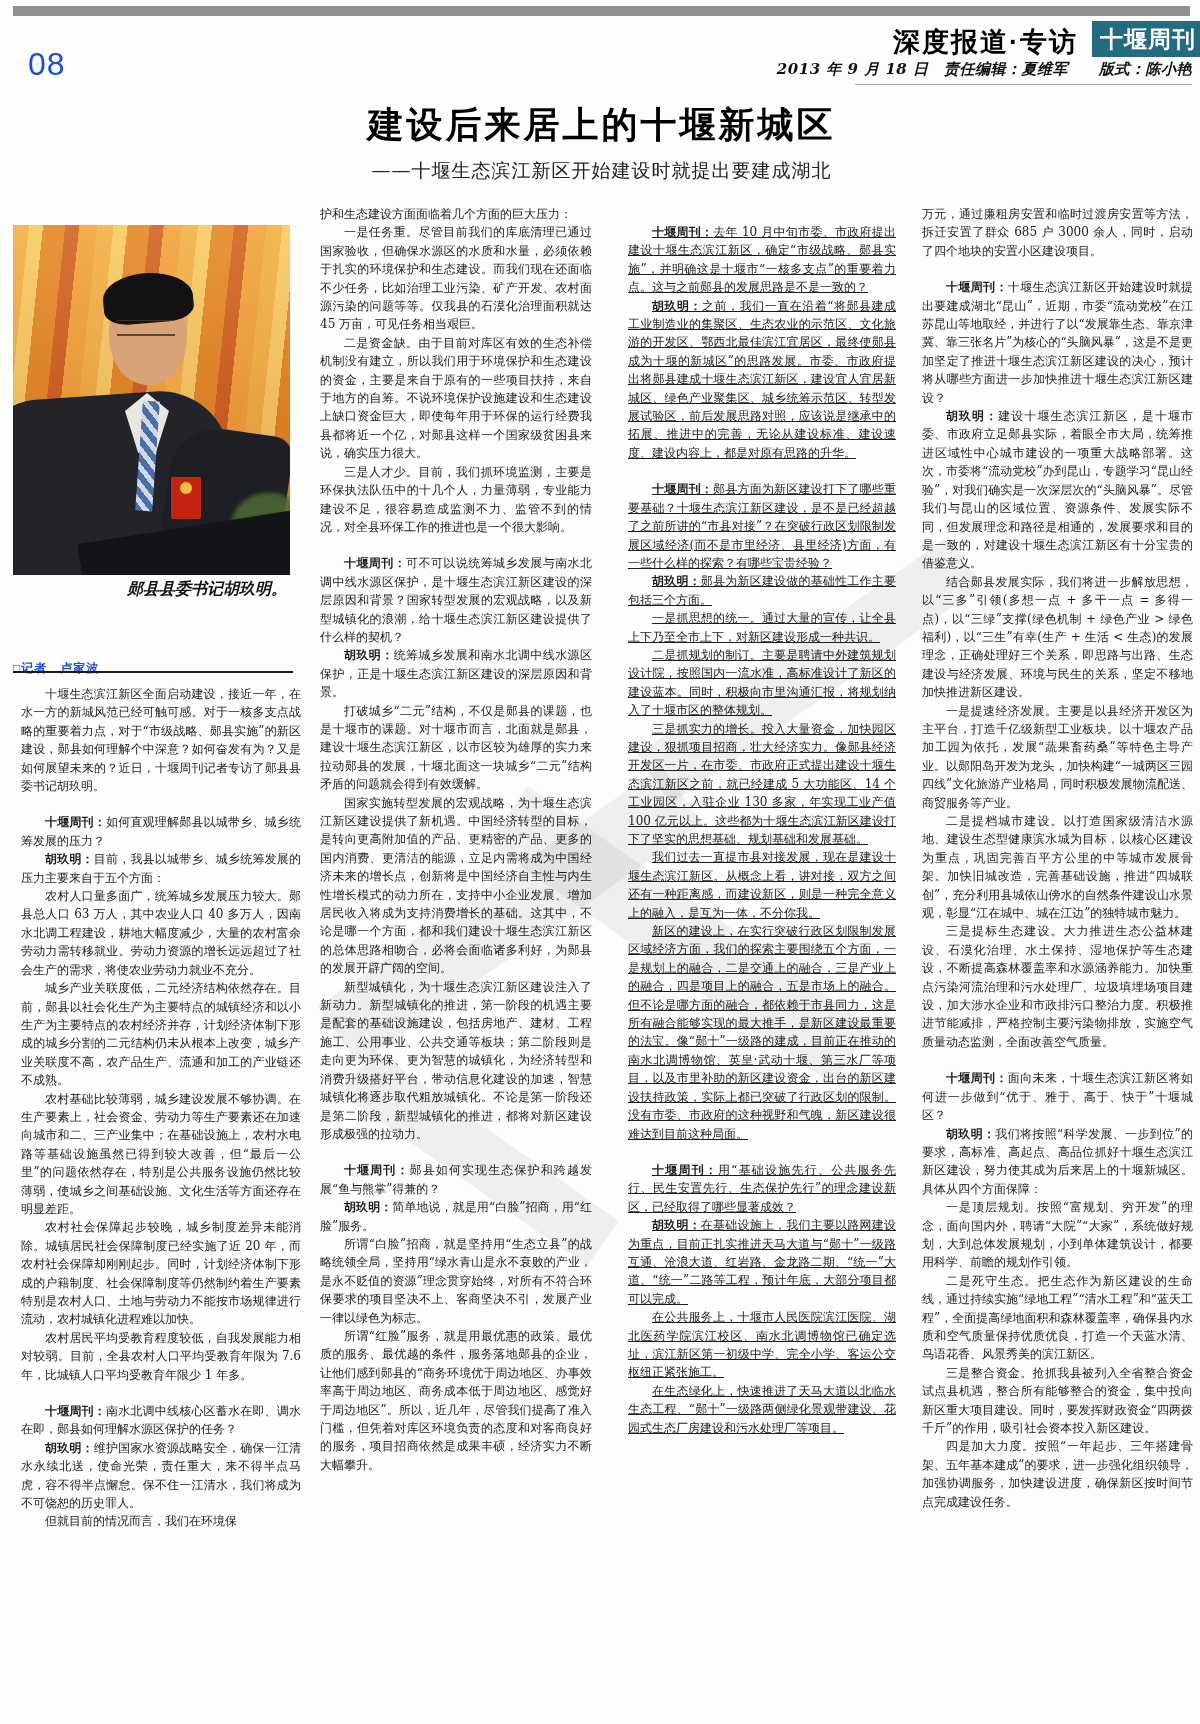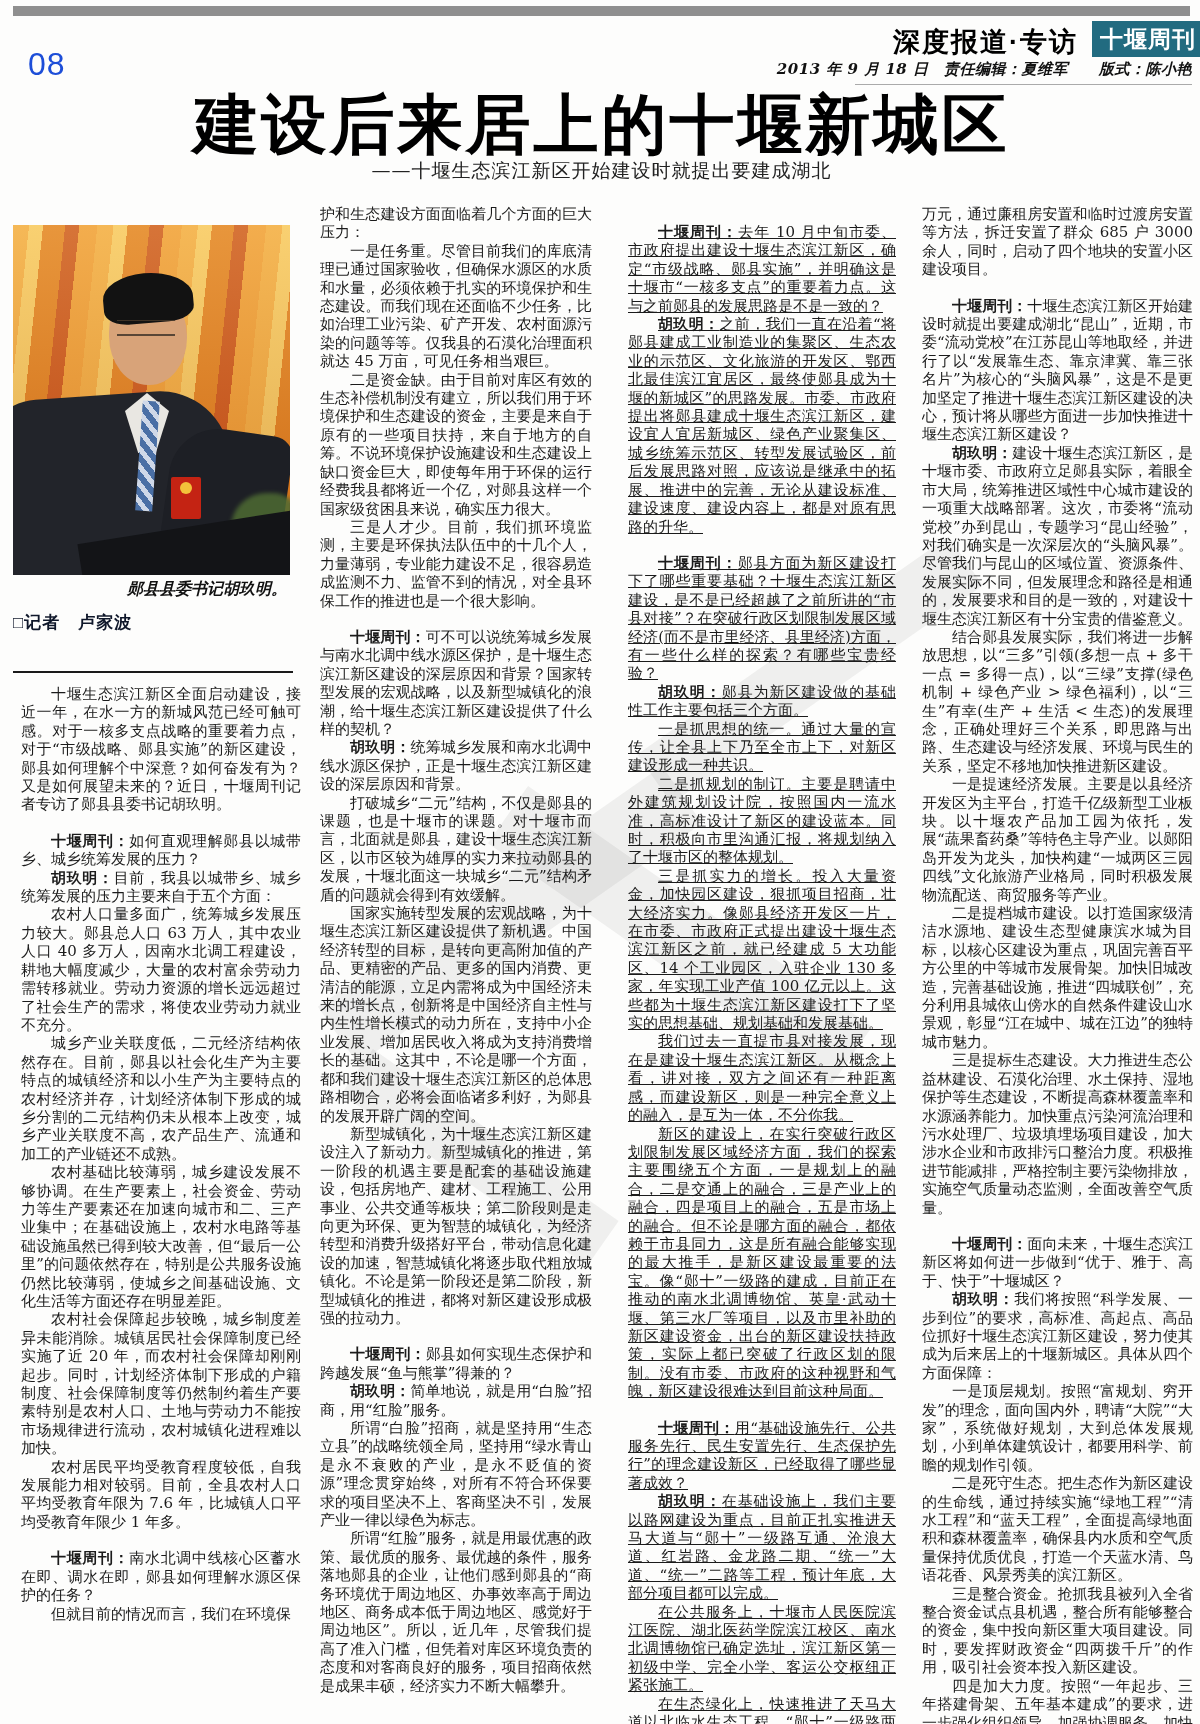--- a/index.html
+++ b/index.html
@@ -13,21 +13,21 @@
             font-weight:700;font-size:27px;color:#000;letter-spacing:2px;line-height:32px;}
   .masthead-box{position:absolute;left:1092px;top:21px;width:112px;height:36px;
             display:flex;align-items:center;justify-content:center;}
   .masthead-box span{font-family:"Liberation Sans",sans-serif;font-weight:700;font-size:23px;
             color:#fff;letter-spacing:1px;}
   .dateline{position:absolute;right:8px;top:60px;font-style:italic;font-weight:700;
             font-size:15px;color:#111;letter-spacing:.5px;}
   .header-rule{position:absolute;left:855px;top:84px;width:337px;height:1px;background:#aaa;}
   
   .headline{position:absolute;left:13px;top:96px;width:1177px;text-align:center;
-            font-weight:700;font-size:65px;line-height:56px;color:#000;letter-spacing:3px;}
+            font-weight:700;font-size:36px;line-height:56px;color:#000;letter-spacing:3px;}
   .subhead{position:absolute;left:13px;top:158px;width:1177px;text-align:center;
             font-size:19px;color:#222;letter-spacing:1px;}
   
   .photo{position:absolute;left:13px;top:225px;width:277px;height:350px;overflow:hidden;
          background:repeating-linear-gradient(96deg,#f2a93b 0 16px,#f7c95e 16px 30px,#e07b17 30px 52px,#c94e12 52px 66px,#ef9a2e 66px 84px);}
   .photo .wash{position:absolute;inset:0;background:linear-gradient(180deg,rgba(255,230,170,.25),rgba(120,30,0,.18));}
   .photo .suit{position:absolute;left:-30px;top:170px;width:250px;height:220px;background:#22242a;
          border-radius:60px 70px 0 0;transform:rotate(-4deg);}
   .photo .shoulder{position:absolute;left:150px;top:205px;width:120px;height:180px;background:#1d1f25;
          border-radius:50px 20px 0 0;transform:rotate(8deg);}
@@ -44,25 +44,25 @@
   .photo .badge{position:absolute;left:158px;top:252px;width:30px;height:42px;background:#c42313;
          border-radius:2px;}
   .photo .badge::after{content:"";position:absolute;left:9px;top:5px;width:12px;height:12px;
          background:#f3c13a;border-radius:50%;}
   .photo .plant{position:absolute;left:218px;top:268px;width:70px;height:70px;background:#4e6b33;
          border-radius:50% 40% 55% 45%;filter:blur(2px);opacity:.85;}
   .photo .podium{position:absolute;left:70px;top:300px;width:240px;height:90px;background:#131417;
          transform:rotate(-9deg);}
   .caption{position:absolute;left:13px;top:579px;width:274px;text-align:right;
          font-weight:700;font-style:italic;font-size:16px;color:#111;}
-  .byline{position:absolute;left:13px;top:611px;font-family:"Liberation Sans",sans-serif;
-         font-weight:700;font-size:17px;color:#0f172a;letter-spacing:1px;}
+  .byline{position:absolute;left:13px;top:660px;font-family:"Liberation Sans",sans-serif;
+         font-weight:700;font-size:12px;color:#1d4ed8;letter-spacing:1px;}
   .byline-rule{position:absolute;left:13px;top:671px;width:280px;height:2px;background:#1a1a1a;}
   
-  .col{position:absolute;overflow:hidden;font-size:15px;line-height:18.4px;}
+  .col{position:absolute;overflow:hidden;font-size:12px;line-height:18.4px;}
   .col-1{left:13px; top:685px;width:280px;height:1039px;margin-left:8px;}
   .col-2{left:320px;top:205px;width:272px;height:1519px;}
   .col-3{left:628px;top:205px;width:268px;height:1519px;text-decoration:underline;}
   .col-4{left:922px;top:205px;width:271px;height:1519px;}
   .para{margin:0;text-indent:2em;text-align:justify;}
   .para.cont{text-indent:0;}
   .para.style-q{margin-top:18px;}
   .para b{font-family:"Liberation Sans",sans-serif;font-weight:700;font-style:normal;}
   
   .wm{position:absolute;background:rgba(60,60,60,.07);pointer-events:none;}
@@ -113,20 +113,21 @@
   <div class="col col-1">
       <p class="para style-intro">十堰生态滨江新区全面启动建设，接近一年，在水一方的新城风范已经可触可感。对于一核多支点战略的重要着力点，对于“市级战略、郧县实施”的新区建设，郧县如何理解个中深意？如何奋发有为？又是如何展望未来的？近日，十堰周刊记者专访了郧县县委书记胡玖明。</p>
       <p class="para style-q"><b>十堰周刊：</b>如何直观理解郧县以城带乡、城乡统筹发展的压力？</p>
       <p class="para style-a"><b>胡玖明：</b>目前，我县以城带乡、城乡统筹发展的压力主要来自于五个方面：</p>
       <p class="para style-p">农村人口量多面广，统筹城乡发展压力较大。郧县总人口 63 万人，其中农业人口 40 多万人，因南水北调工程建设，耕地大幅度减少，大量的农村富余劳动力需转移就业。劳动力资源的增长远远超过了社会生产的需求，将使农业劳动力就业不充分。</p>
       <p class="para style-p">城乡产业关联度低，二元经济结构依然存在。目前，郧县以社会化生产为主要特点的城镇经济和以小生产为主要特点的农村经济并存，计划经济体制下形成的城乡分割的二元结构仍未从根本上改变，城乡产业关联度不高，农产品生产、流通和加工的产业链还不成熟。</p>
       <p class="para style-p">农村基础比较薄弱，城乡建设发展不够协调。在生产要素上，社会资金、劳动力等生产要素还在加速向城市和二、三产业集中；在基础设施上，农村水电路等基础设施虽然已得到较大改善，但“最后一公里”的问题依然存在，特别是公共服务设施仍然比较薄弱，使城乡之间基础设施、文化生活等方面还存在明显差距。</p>
       <p class="para style-p">农村社会保障起步较晚，城乡制度差异未能消除。城镇居民社会保障制度已经实施了近 20 年，而农村社会保障却刚刚起步。同时，计划经济体制下形成的户籍制度、社会保障制度等仍然制约着生产要素特别是农村人口、土地与劳动力不能按市场规律进行流动，农村城镇化进程难以加快。</p>
       <p class="para style-p">农村居民平均受教育程度较低，自我发展能力相对较弱。目前，全县农村人口平均受教育年限为 7.6 年，比城镇人口平均受教育年限少 1 年多。</p>
       <p class="para style-q"><b>十堰周刊：</b>南水北调中线核心区蓄水在即、调水在即，郧县如何理解水源区保护的任务？</p>
+      <p class="para style-a"><b>胡玖明：</b>维护国家水资源战略安全，确保一江清水永续北送，使命光荣，责任重大，来不得半点马虎，容不得半点懈怠。保不住一江清水，我们将成为不可饶恕的历史罪人。</p>
       <p class="para style-p">但就目前的情况而言，我们在环境保</p>
     </div>
   <div class="col col-2">
       <p class="para style-p cont">护和生态建设方面面临着几个方面的巨大压力：</p>
       <p class="para style-p">一是任务重。尽管目前我们的库底清理已通过国家验收，但确保水源区的水质和水量，必须依赖于扎实的环境保护和生态建设。而我们现在还面临不少任务，比如治理工业污染、矿产开发、农村面源污染的问题等等。仅我县的石漠化治理面积就达 45 万亩，可见任务相当艰巨。</p>
       <p class="para style-p">二是资金缺。由于目前对库区有效的生态补偿机制没有建立，所以我们用于环境保护和生态建设的资金，主要是来自于原有的一些项目扶持，来自于地方的自筹。不说环境保护设施建设和生态建设上缺口资金巨大，即使每年用于环保的运行经费我县都将近一个亿，对郧县这样一个国家级贫困县来说，确实压力很大。</p>
       <p class="para style-p">三是人才少。目前，我们抓环境监测，主要是环保执法队伍中的十几个人，力量薄弱，专业能力建设不足，很容易造成监测不力、监管不到的情况，对全县环保工作的推进也是一个很大影响。</p>
       <p class="para style-q"><b>十堰周刊：</b>可不可以说统筹城乡发展与南水北调中线水源区保护，是十堰生态滨江新区建设的深层原因和背景？国家转型发展的宏观战略，以及新型城镇化的浪潮，给十堰生态滨江新区建设提供了什么样的契机？</p>
       <p class="para style-a"><b>胡玖明：</b>统筹城乡发展和南水北调中线水源区保护，正是十堰生态滨江新区建设的深层原因和背景。</p>
       <p class="para style-p">打破城乡“二元”结构，不仅是郧县的课题，也是十堰市的课题。对十堰市而言，北面就是郧县，建设十堰生态滨江新区，以市区较为雄厚的实力来拉动郧县的发展，十堰北面这一块城乡“二元”结构矛盾的问题就会得到有效缓解。</p>

